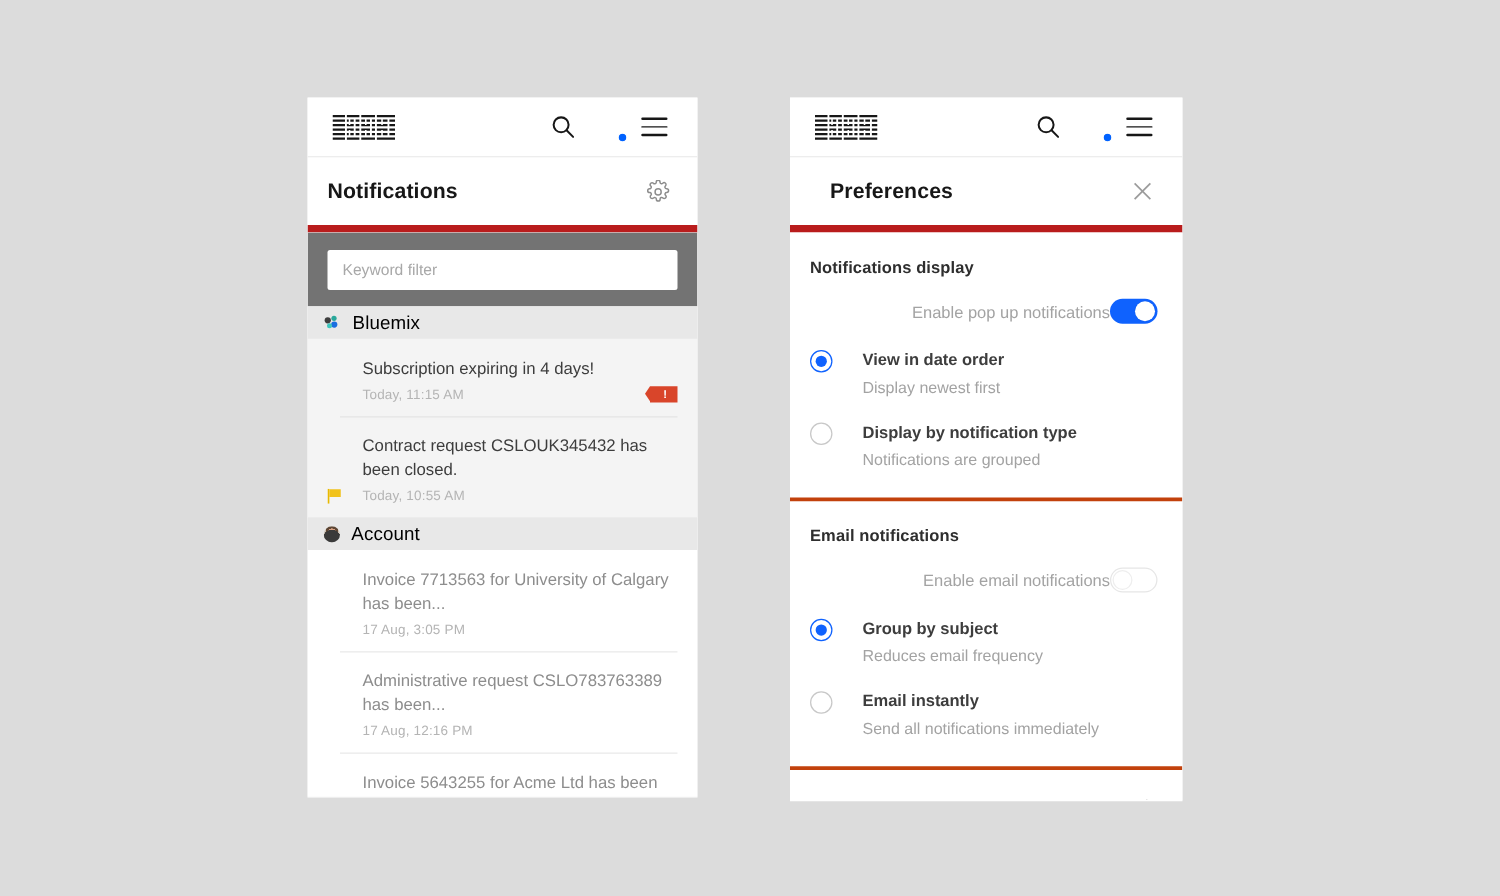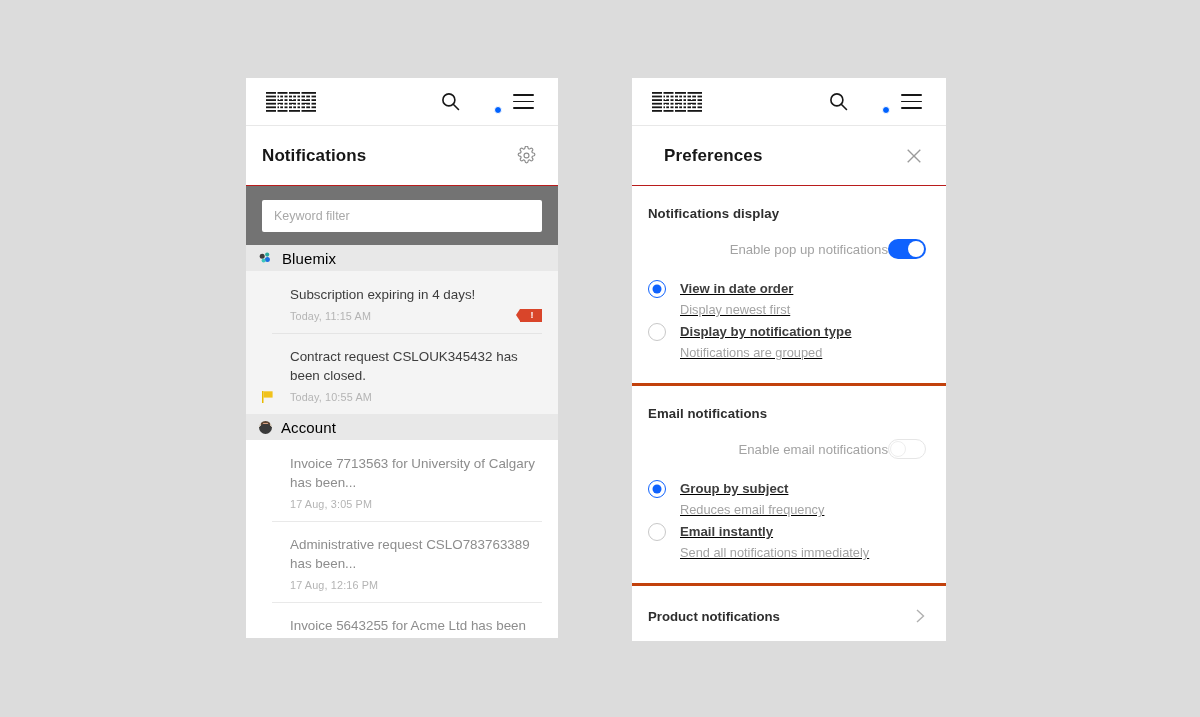--- a/index.html
+++ b/index.html
@@ -108,21 +108,21 @@
   .hamburger { width: 21px; height: 15px; display:flex; flex-direction:column; justify-content:space-between; }
   .hamburger span { display:block; height: 1.8px; background: #171717; border-radius: 1px; }
 
   
   .panel-titlebar {
     height: 60px;
     display: flex;
     align-items: center;
     padding: 0 18px 0 16px;
     background: #ffffff;
-    border-bottom: 1px solid #b91c1c;
+    border-bottom: 6px solid #b91c1c;
   }
   #panel-preferences .panel-titlebar { padding-left: 32px; }
   .panel-title {
     font-size: 17px;
     font-weight: 600;
     color: #171717;
     letter-spacing: 0.1px;
     flex: 1;
   }
   .titlebar-action {
@@ -319,25 +319,24 @@
     background: #ffffff;
   }
   .toggle.on .knob { right: 2px; box-shadow: 0 0 0 0.5px rgba(0,0,0,0.04); }
   .toggle.off .knob { left: 1px; top: 1px; border: 1px solid #eeeeee; background:#ffffff; }
 
   
   .radio-group { margin-top: 20px; }
   .radio-row {
     display: flex;
     align-items: flex-start;
-    gap: 14px;
+    gap: 24px;
     cursor: pointer;
-    text-decoration: underline;
-  }
-  .radio-row + .radio-row { margin-top: 4px; justify-content: space-between; }
+  }
+  .radio-row + .radio-row { margin-top: 19px; justify-content: space-between; }
   .radio {
     flex: 0 0 auto;
     width: 18px; height: 18px;
     border-radius: 50%;
     border: 1.6px solid #c8c8c8;
     background: #ffffff;
     position: relative;
     margin-top: 1px;
   }
   .radio.checked { border-color: #0f62fe; }

